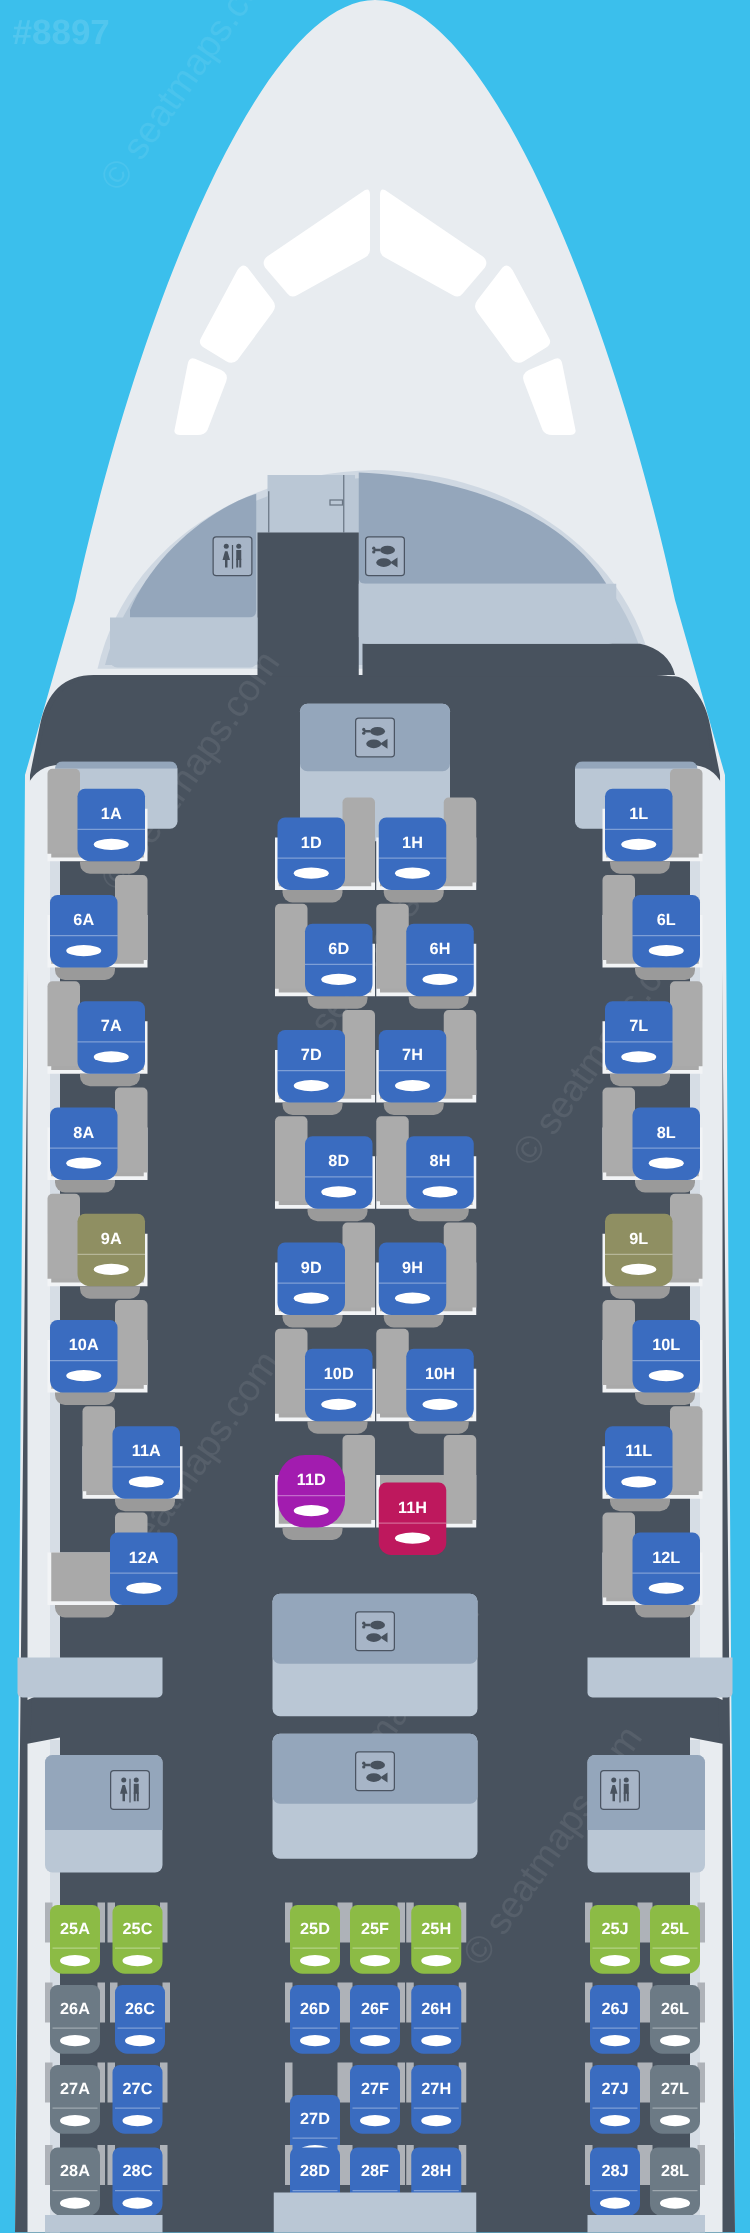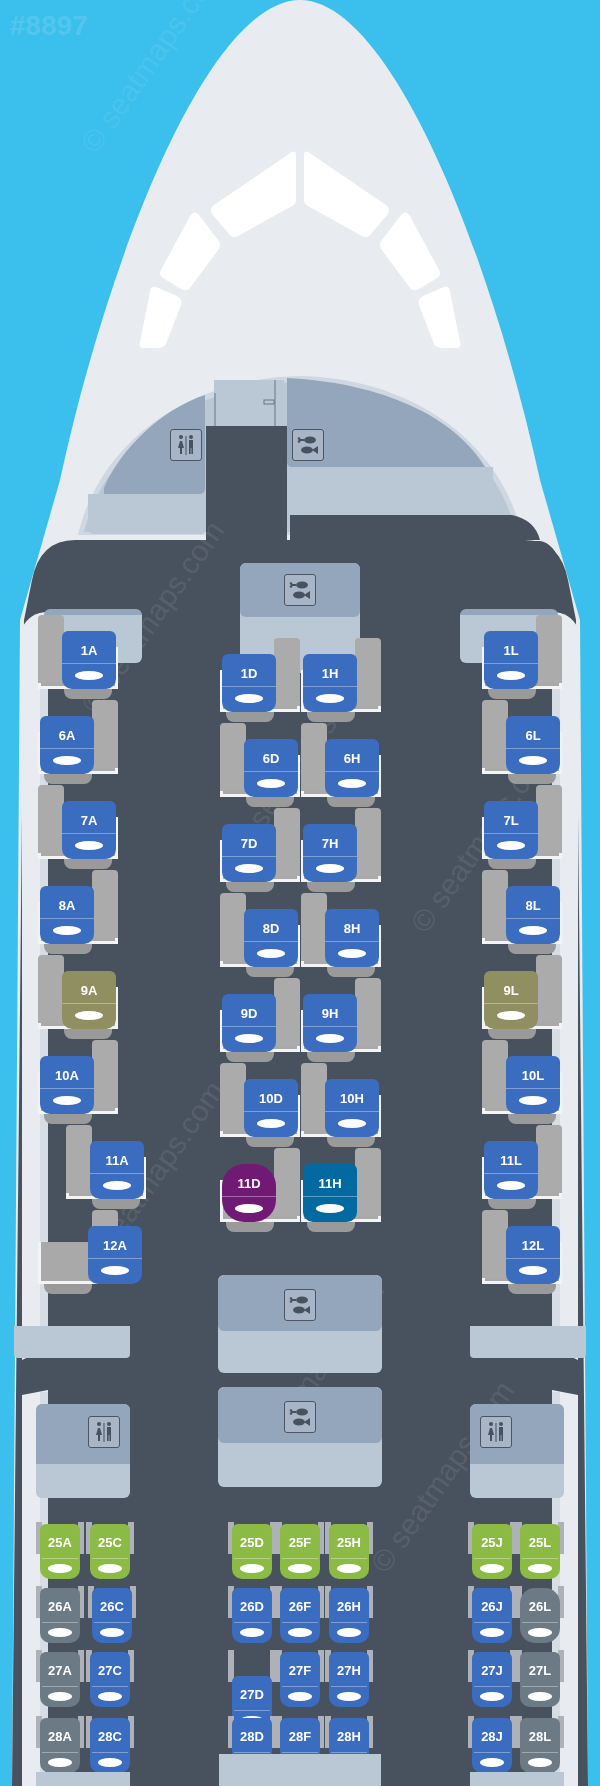--- a/index.html
+++ b/index.html
@@ -349,32 +349,32 @@
         <span class="lbl">10H</span>
         <div class="line"></div>
         <div class="pill"></div>
       </div>
     </div>
     <div class="biz" style="left: 220px; top: 1148px; position: absolute;">
       <div class="shell"></div>
       <div class="shell-in"></div>
       <div class="ottoman" style="left: 6px;"></div>
       <div class="back" style="left: 54px;"></div>
-      <div class="cushion" style="left: 2px; background: #701a75; border-radius: 22px;">
+      <div class="cushion" style="left: 2px; background: #a21caf; border-radius: 22px;">
         <span class="lbl">11D</span>
         <div class="line"></div>
         <div class="pill"></div>
       </div>
     </div>
     <div class="biz" style="left: 301px; top: 1148px; position: absolute;">
       <div class="shell"></div>
       <div class="shell-in"></div>
       <div class="ottoman" style="left: 6px;"></div>
       <div class="back" style="left: 54px;"></div>
-      <div class="cushion" style="left: 2px; background: #0369a1;">
+      <div class="cushion" style="left: 2px; background: #be185d; margin-top: 22px;">
         <span class="lbl">11H</span>
         <div class="line"></div>
         <div class="pill"></div>
       </div>
     </div>
   </div>
 <div id="biz-right">
     <div class="biz" style="left: 482px; top: 615px; position: absolute;">
       <div class="shell"></div>
       <div class="shell-in"></div>
@@ -646,21 +646,21 @@
       <div class="arm" style="left: 42px;"></div>
       <div class="seat" style="background: rgb(58, 108, 192);">
         <span class="lbl">26J</span>
         <div class="line"></div>
         <div class="pill"></div>
       </div>
     </div>
     <div class="eco" style="left: 516px; top: 1586px;">
       <div class="arm" style="left: 0px;"></div>
       <div class="arm" style="left: 42px;"></div>
-      <div class="seat" style="background: rgb(108, 122, 133); border-radius: 15px;">
+      <div class="seat" style="background: rgb(108, 122, 133);">
         <span class="lbl">26L</span>
         <div class="line"></div>
         <div class="pill"></div>
       </div>
     </div>
     <div class="eco" style="left: 36px; top: 1650px;">
       <div class="arm" style="left: 0px;"></div>
       <div class="arm" style="left: 42px;"></div>
       <div class="seat" style="background: rgb(108, 122, 133);">
         <span class="lbl">27A</span>

